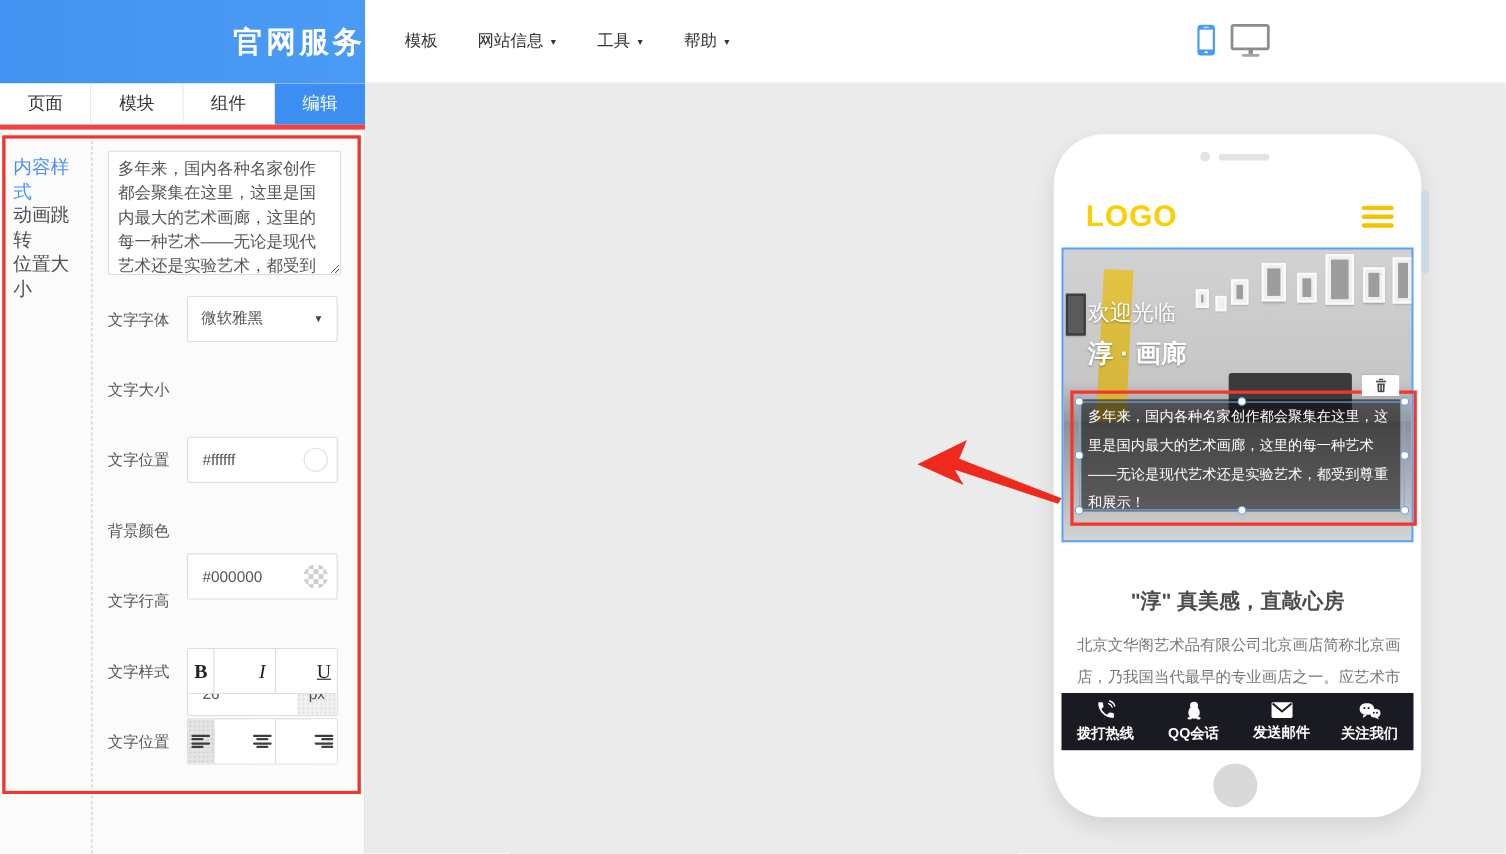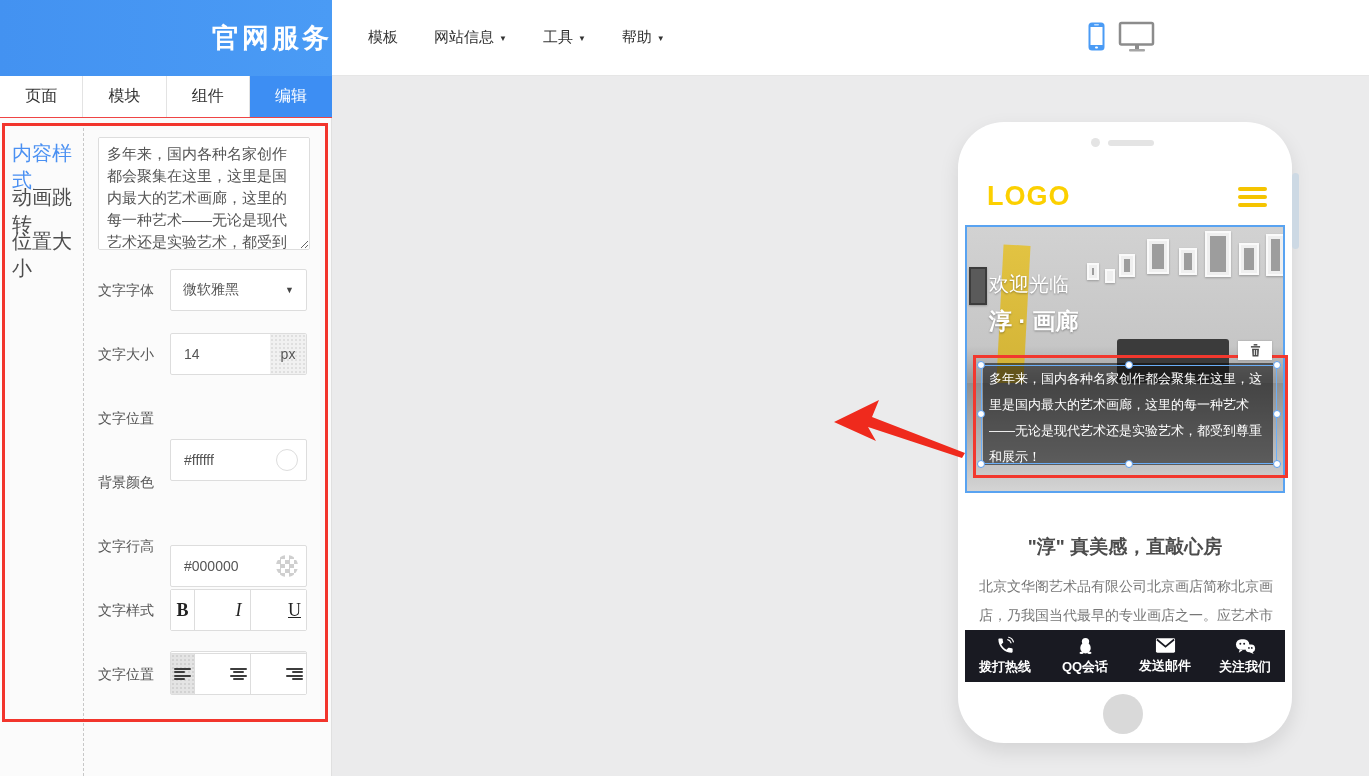--- a/index.html
+++ b/index.html
@@ -12,34 +12,34 @@
     background:linear-gradient(90deg,#4392f1,#4a9bf5); display:flex; align-items:center; justify-content:flex-end; }
   .brand-header .brand { color:#fff; font-size:27px; font-weight:bold; letter-spacing:3px; }
 
   .topnav { position:absolute; left:332px; top:0; width:1037px; height:76px; background:#fff;
     border-bottom:1px solid #e6e6e6; display:flex; align-items:center; padding-left:36px; gap:36px; }
   .topnav .nav-item { font-size:15px; color:#333; cursor:pointer; display:flex; align-items:center; gap:5px; }
   .topnav .caret { font-size:8px; color:#333; transform:translateY(1px); }
   .device-group { position:absolute; left:755px; top:21px; display:flex; align-items:flex-end; gap:12px; }
 
   .tabbar { position:absolute; left:0; top:76px; width:332px; height:42px; display:flex; background:#fff;
-    border-bottom:1px solid #ef4444; }
+    border-bottom:5px solid #ef4444; }
   .tab { flex:1; display:flex; align-items:center; justify-content:center; font-size:16px; color:#333;
     background:#fff; border-right:1px solid #e3e3e3; cursor:pointer; }
   .tab:last-child { border-right:none; }
   .tab.active { background:#3d8ef3; color:#fff; border-right:none; }
 
   
   .panel { position:absolute; left:0; top:118px; width:332px; height:658px; background:#fbfbfb;
     border-right:1px solid #e0e0e0; }
   .red-outline { position:absolute; left:2px; top:5px; width:326px; height:599px;
     border:3px solid #f2352c; pointer-events:none; z-index:30; }
   .dashed-divider { position:absolute; left:83px; top:5px; height:653px; width:0;
     border-left:1px dashed #c8c8c8; }
-  .section-item { position:absolute; left:12px; width:66px; font-size:20px; color:#4d4d4d; cursor:pointer; }
+  .section-item { position:absolute; left:12px; width:66px; font-size:17px; color:#4d4d4d; cursor:pointer; }
   .section-item.active { color:#4a90f2; }
   .s0 { top:22px; } .s1 { top:66px; } .s2 { top:110px; }
 
   .content-textarea { position:absolute; left:98px; top:19px; width:212px; height:113px;
     border:1px solid #ddd; border-radius:2px; background:#fff; resize:both;
     font-family:"Liberation Sans","DejaVu Sans",sans-serif;
     font-size:15px; line-height:22px; color:#555; padding:5px 8px; overflow-y:scroll; outline:none; }
   .content-textarea::-webkit-scrollbar { width:8px; }
   .content-textarea::-webkit-scrollbar-track { background:transparent; }
   .content-textarea::-webkit-scrollbar-thumb { background:#dcdcdc; border-radius:4px; }
@@ -205,24 +205,20 @@
 
     <textarea class="content-textarea" spellcheck="false" style="">多年来，国内各种名家创作都会聚集在这里，这里是国内最大的艺术画廊，这里的每一种艺术——无论是现代艺术还是实验艺术，都受到尊重和展示！</textarea>
 
     <span class="field-label l0">文字字体</span>
     <div class="control ctl-select r0">
       <span>微软雅黑</span>
       <span class="caret">▼</span>
     </div>
 
     <span class="field-label l1">文字大小</span>
-    <div class="control unit-box r1">
-      <span>14</span>
-      <span class="unit-suffix">px</span>
-    </div>
 
     <span class="field-label l2">文字位置</span>
     <div class="control color-box r2">
       <span>#ffffff</span>
       <span class="swatch white"></span>
     </div>
 
     <span class="field-label l3">背景颜色</span>
     <div class="control color-box r3">
       <span>#000000</span>

